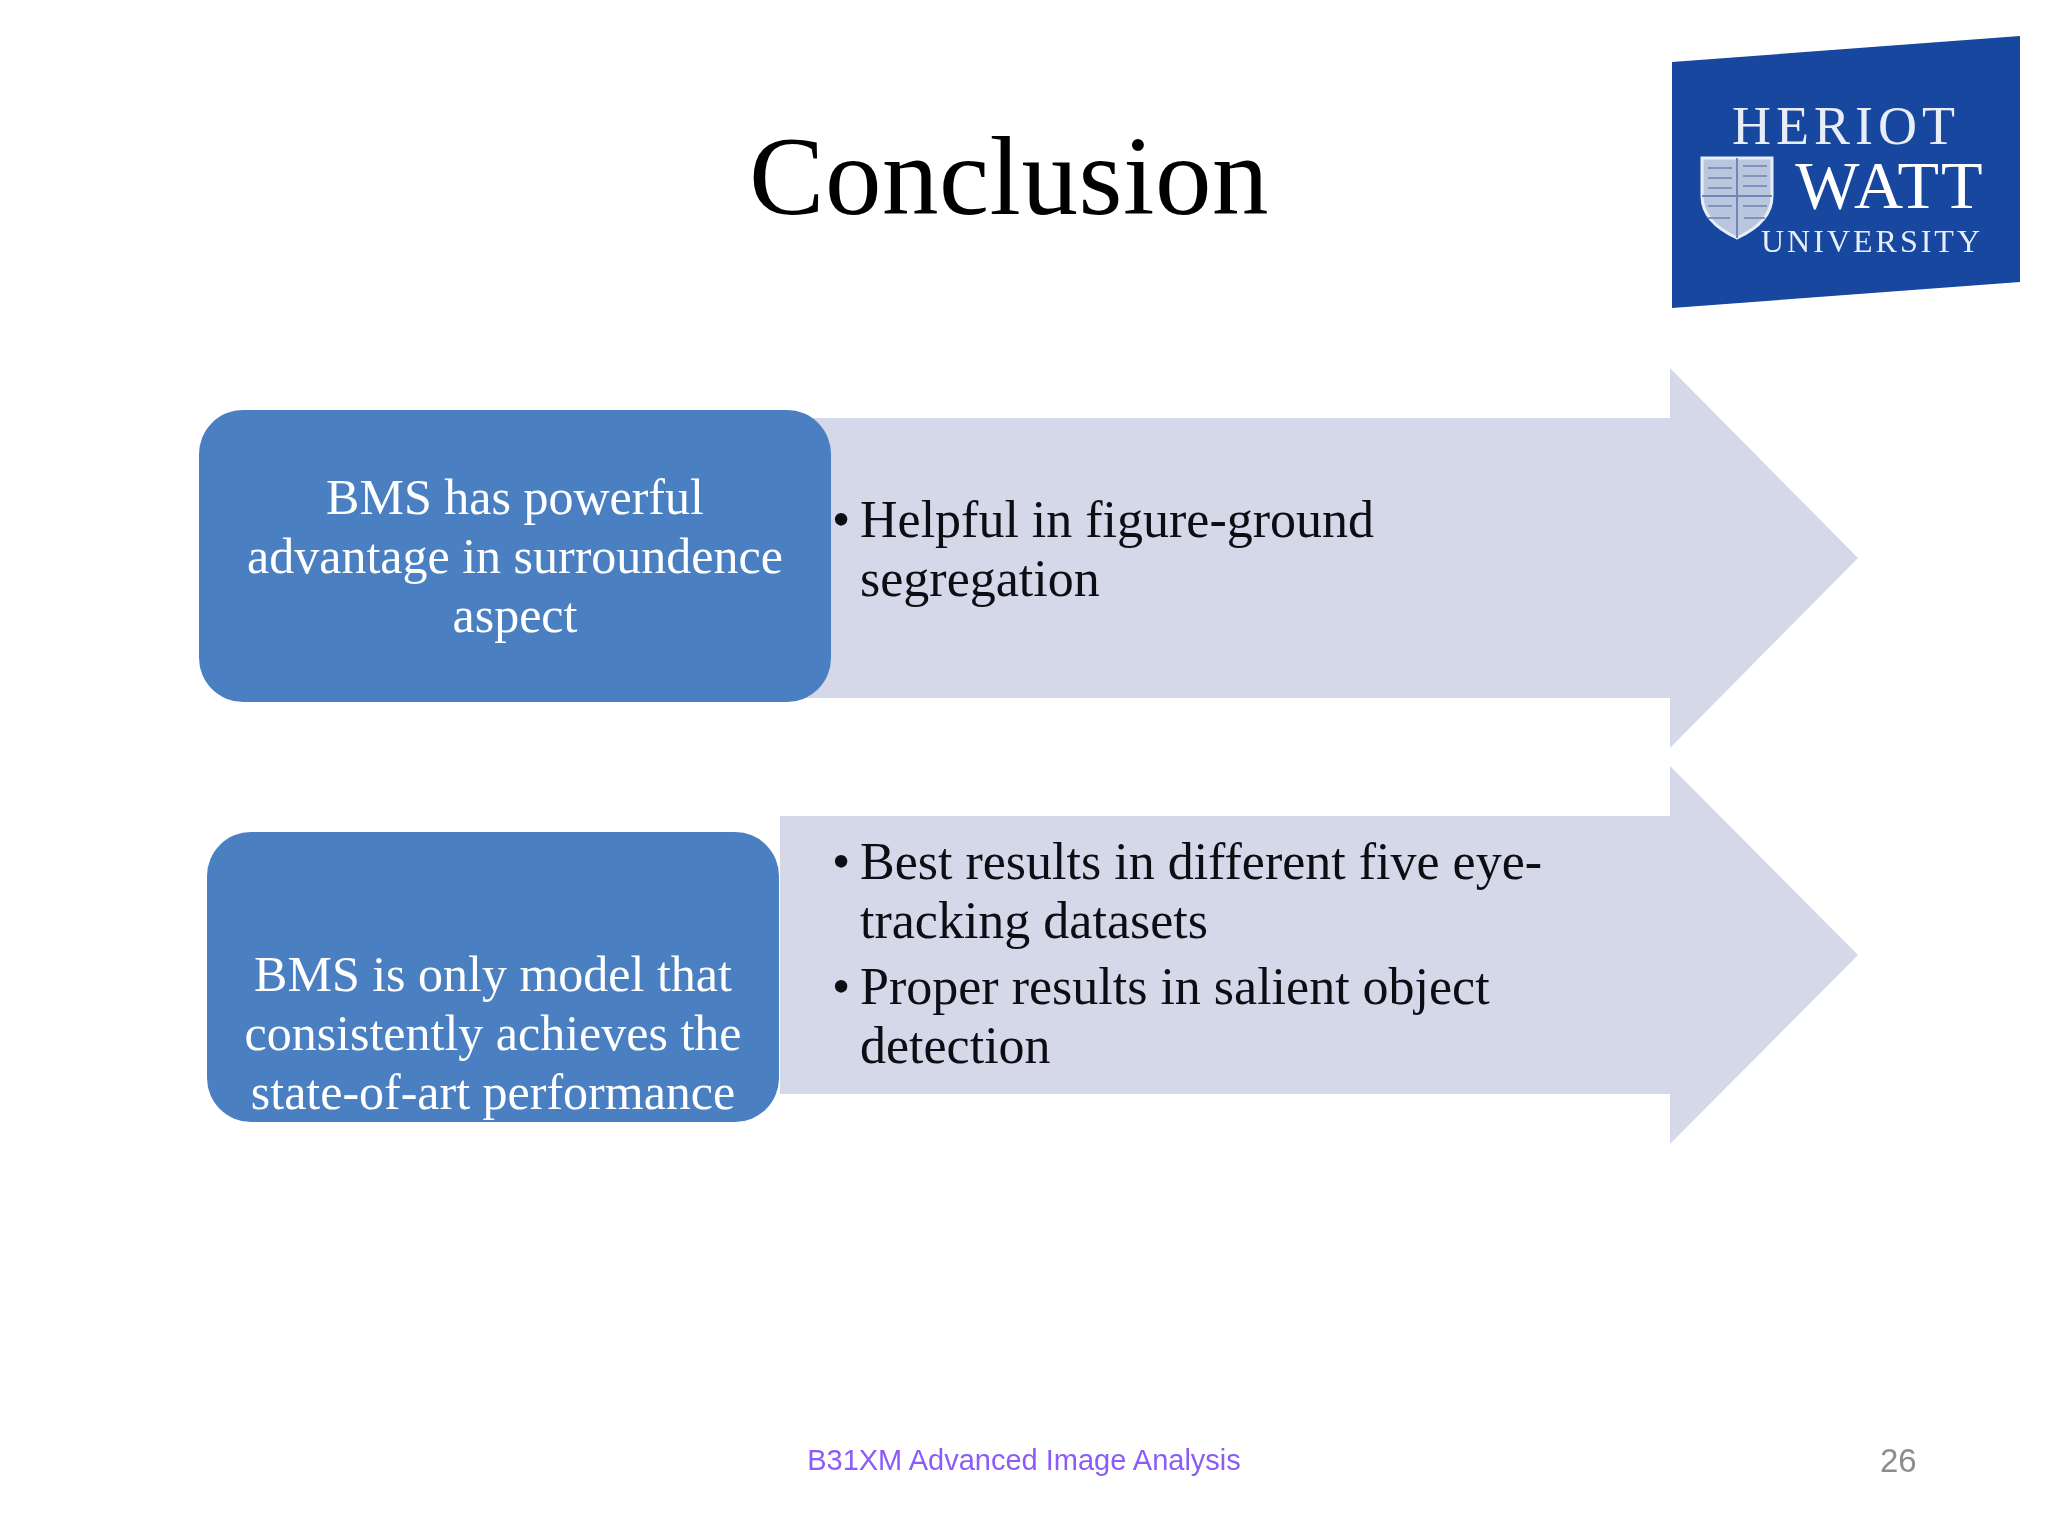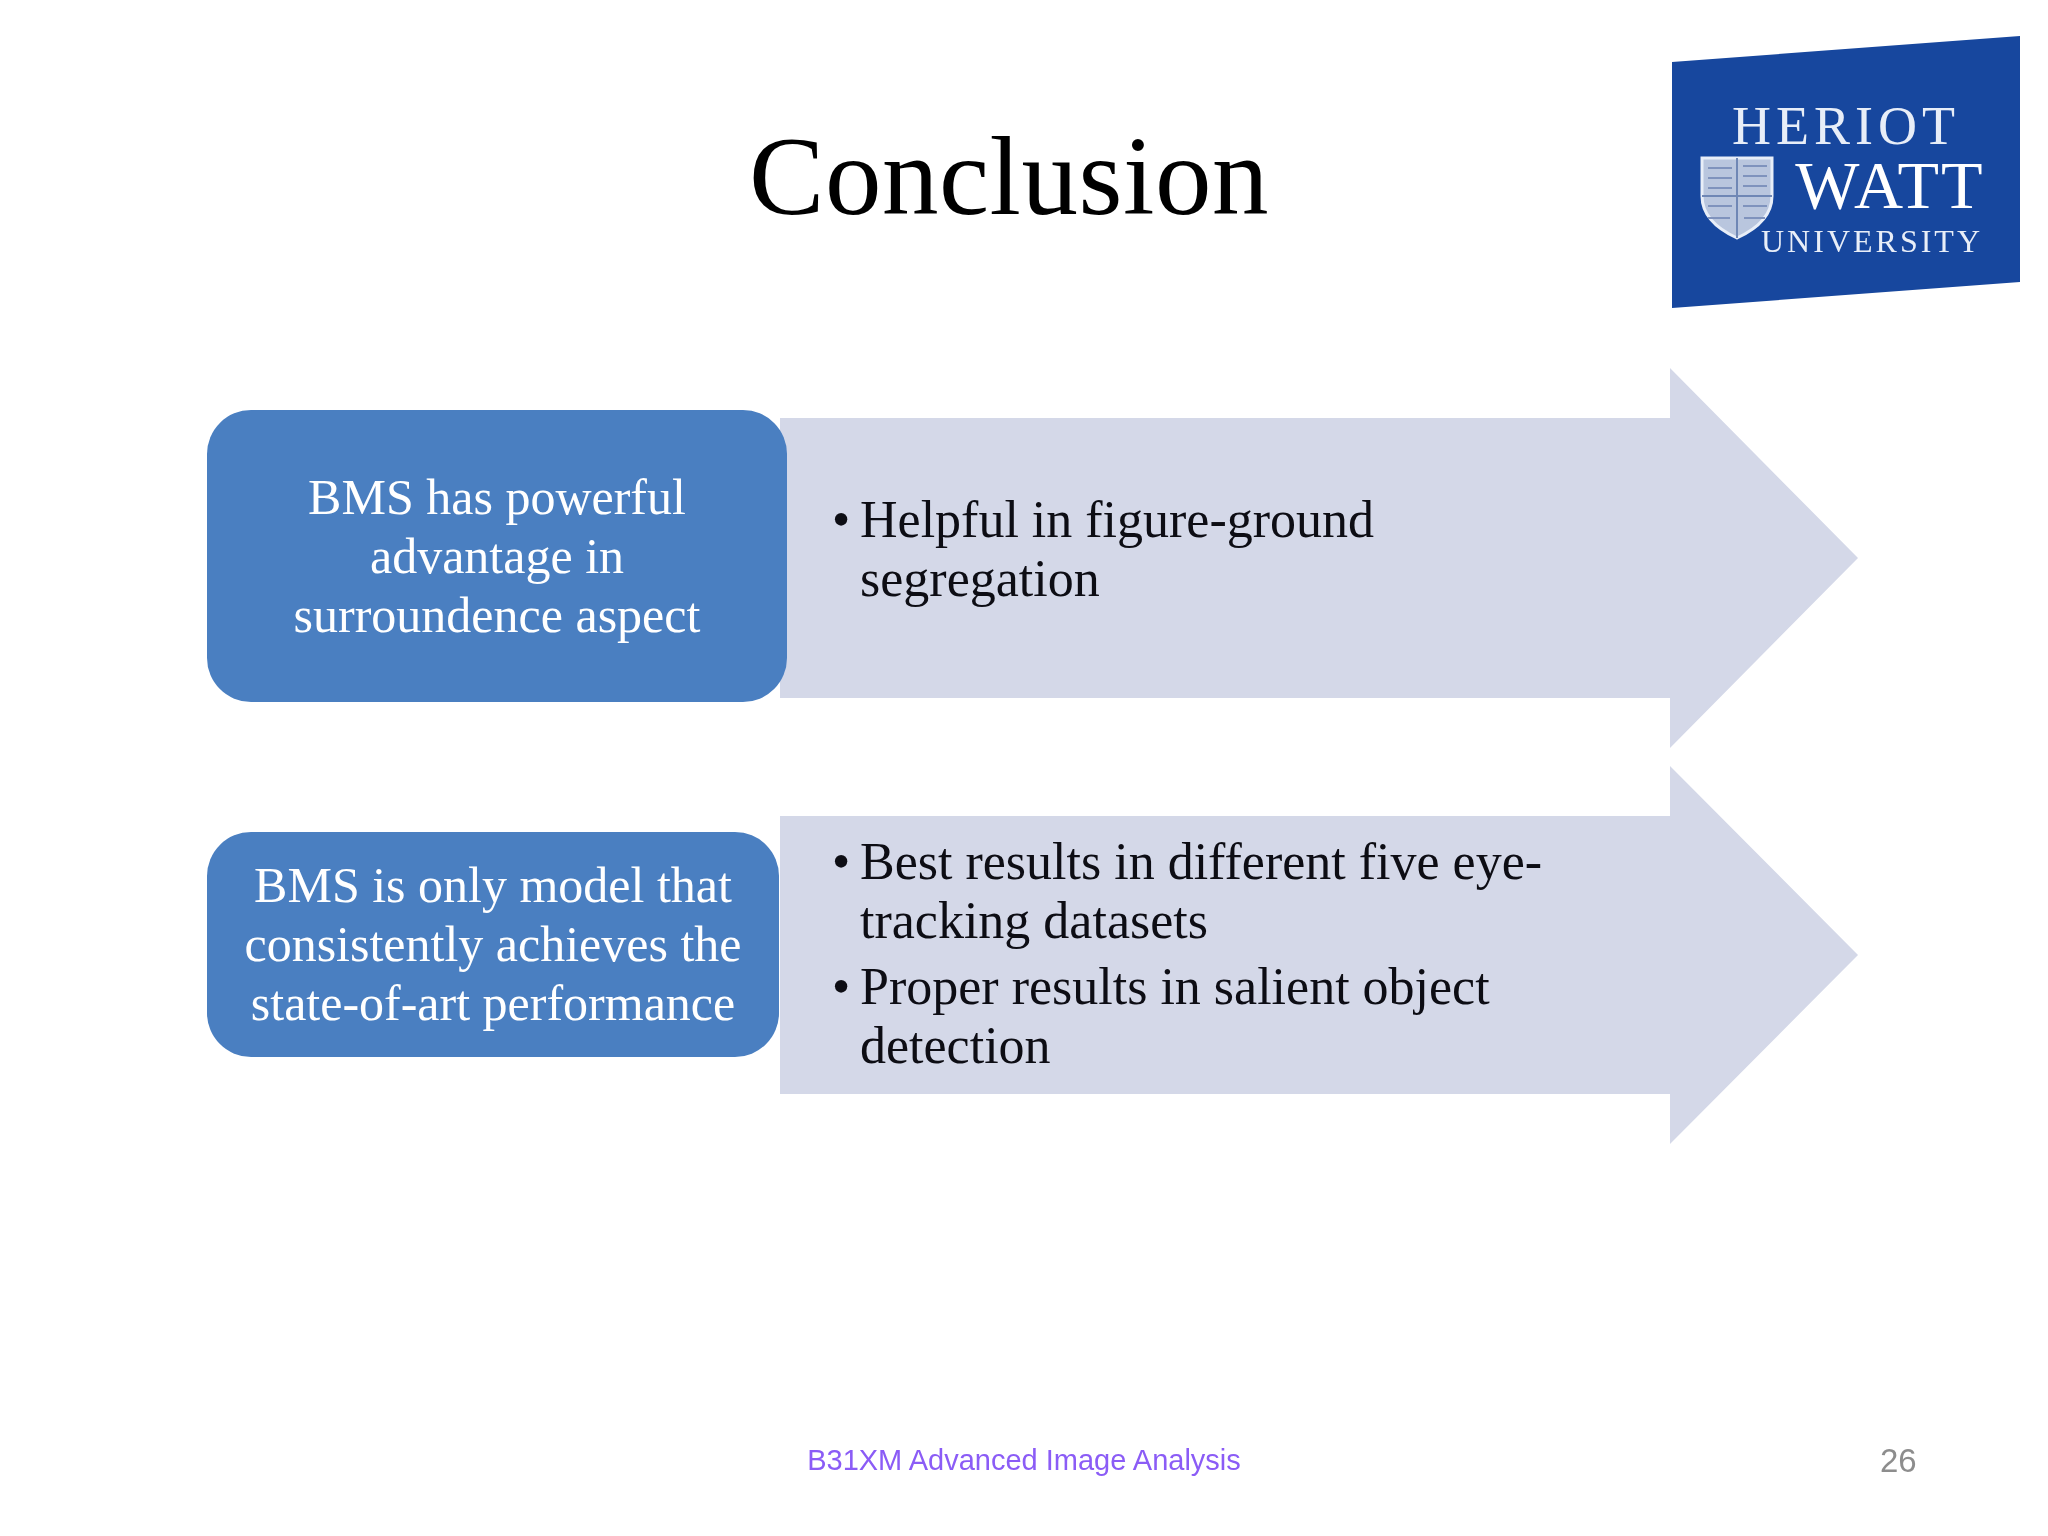--- a/index.html
+++ b/index.html
@@ -165,40 +165,40 @@
       <polygon points="0,50 890,50 890,0 1078,190 890,380 890,330 0,330" fill="#d4d8e8"></polygon>
     </svg>
     <div class="arrow-body-text" style="left:52px; top:122px; width:730px;">
       <div class="bullet-line">
         <span class="bullet-dot">•</span>
         <span class="bullet-text">Helpful in figure-ground segregation</span>
       </div>
     </div>
   </div>
 
-  <div class="callout" style="left:207px; top:410px; width:580px; height:292px;">
+  <div class="callout" style="left:199px; top:410px; width:632px; height:292px;">
     <span>BMS has powerful advantage in surroundence aspect</span>
   </div>
 
   <div class="arrow-wrap" style="left:780px; top:766px; width:1080px; height:378px;">
     <svg class="arrow-svg" width="1080" height="378" viewBox="0 0 1080 378">
       <polygon points="0,50 890,50 890,0 1078,189 890,378 890,328 0,328" fill="#d4d8e8"></polygon>
     </svg>
     <div class="arrow-body-text" style="left:52px; top:66px; width:790px;">
       <div class="bullet-line">
         <span class="bullet-dot">•</span>
         <span class="bullet-text">Best results in different five eye-tracking datasets</span>
       </div>
       <div class="bullet-line">
         <span class="bullet-dot">•</span>
         <span class="bullet-text">Proper results in salient object detection</span>
       </div>
     </div>
   </div>
 
-  <div class="callout" style="left:207px; top:832px; width:572px; height:225px;">
+  <div class="callout" style="left:207px; top:832px; width:572px; height:290px;align-items:flex-end;">
     <span>BMS is only model that consistently achieves the state-of-art performance</span>
   </div>
 
   <div id="footer-title">B31XM Advanced Image Analysis</div>
   <div id="footer-page">26</div>
 
 </div>
 
 </body></html>

